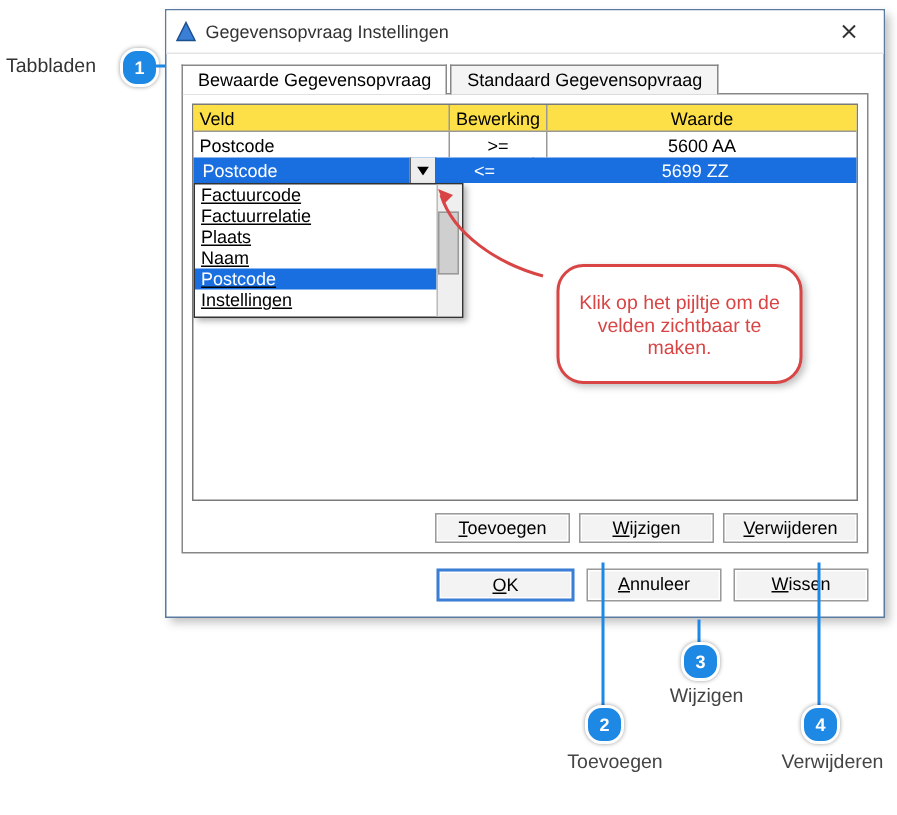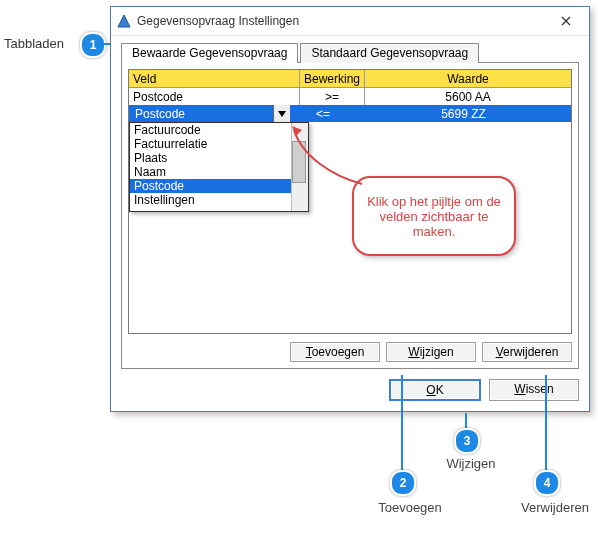--- a/index.html
+++ b/index.html
@@ -179,20 +179,21 @@
     top: 59px;
     left: 7px;
     width: 178px;
     height: 88px;
     background: #fff;
     border: 1px solid #333;
     box-shadow: 2px 2px 4px rgba(0,0,0,0.3);
     font-size: 12px;
     z-index: 10;
     overflow: hidden;
+    text-decoration: underline;
   }
   .dropdown .ddscroll {
     position:absolute;
     right:0; top:0; bottom:0;
     width: 16px;
     background: #efefef;
     border-left: 1px solid #bbb;
   }
   .dropdown .ddscroll .thumb {
     position:absolute;
@@ -254,20 +255,21 @@
     background: #fff;
     color: #d94444;
     font-size: 13px;
     display: flex;
     align-items: center;
     justify-content: center;
     text-align: center;
     padding: 4px 8px;
     box-sizing: border-box;
     box-shadow: 2px 2px 5px rgba(0,0,0,0.25);
+    margin-left: 19px;
   }
   .callout svg {
     position: absolute;
     left: -60px;
     top: -50px;
   }
 </style>
 </head>
 <body>
 
@@ -336,20 +338,21 @@
 
       <div class="rowbtns">
         <div class="btn">Toevoegen</div>
         <div class="btn">Wijzigen</div>
         <div class="btn">Verwijderen</div>
       </div>
     </div>
 
     <div class="dlgbtns">
       <div class="btn" style="border:2px solid #3a7fd5;">OK</div>
+      <div class="btn">Annuleer</div>
       <div class="btn">Wissen</div>
     </div>
   </div>
 </div>
 
 <div class="callout">
   <svg width="80" height="70">
     <path d="M70 58 C 40 50, 10 30, 2 4" stroke="#d94444" stroke-width="2" fill="none"></path>
     <polygon points="0,0 10,4 4,10" fill="#d94444"></polygon>
   </svg>

